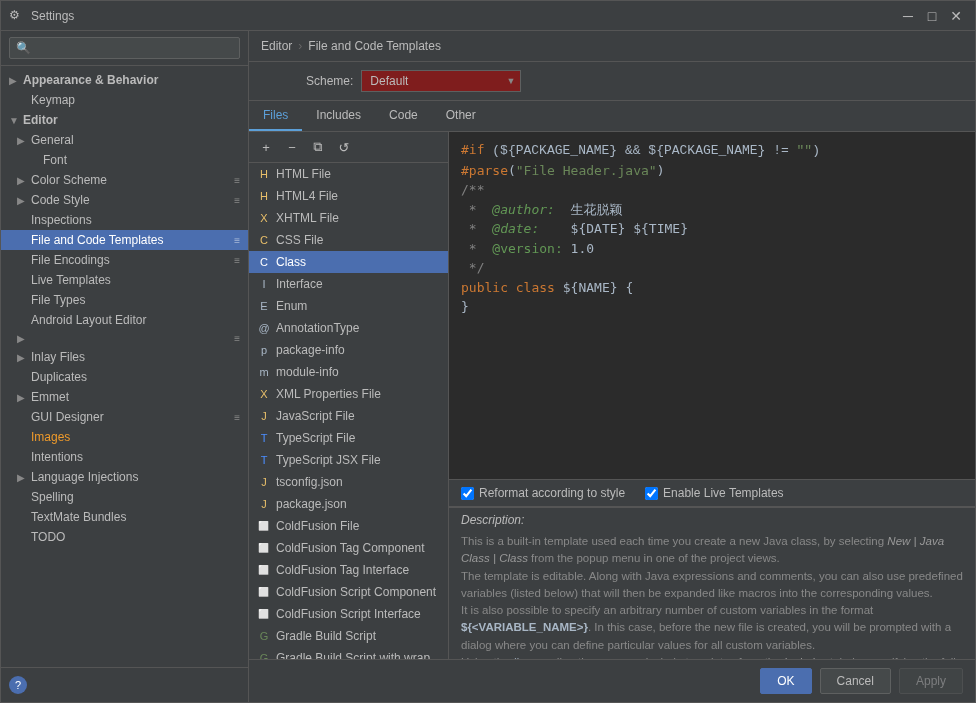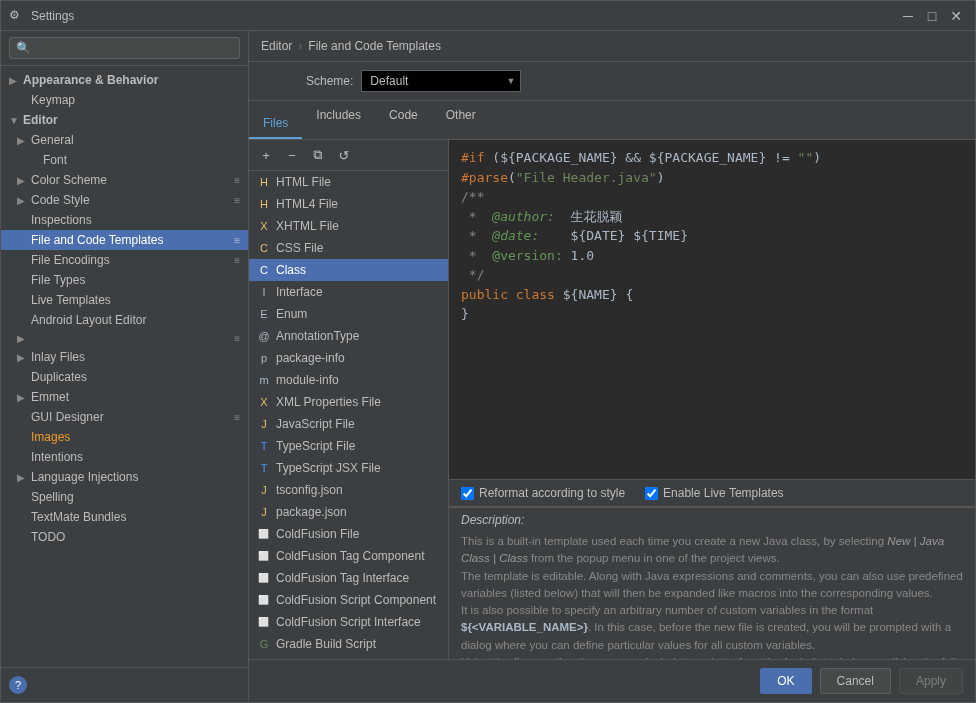--- a/index.html
+++ b/index.html
@@ -30,25 +30,25 @@
     .indent-2 { padding-left: 28px; }
 
     
     .right-panel { flex: 1; display: flex; flex-direction: column; background: #2b2b2b; overflow: hidden; }
 
     .breadcrumb { padding: 8px 12px; background: #3c3f41; border-bottom: 1px solid #555; font-size: 12px; color: #bbbbbb; display: flex; align-items: center; gap: 6px; flex-shrink: 0; }
     .breadcrumb-sep { color: #666; }
 
     .scheme-row { padding: 8px 12px; background: #3c3f41; border-bottom: 1px solid #555; display: flex; align-items: center; gap: 8px; flex-shrink: 0; }
     .scheme-label { font-size: 12px; color: #bbbbbb; margin-left: 45px; }
-    .scheme-select { background: #000000; border: 1px solid #5e6060; color: #bbbbbb; padding: 3px 20px 3px 8px; font-size: 12px; appearance: none; cursor: pointer; min-width: 160px; outline: none; }
+    .scheme-select { background: #7f1d1d; border: 1px solid #5e6060; color: #bbbbbb; padding: 3px 20px 3px 8px; font-size: 12px; appearance: none; cursor: pointer; min-width: 160px; outline: none; }
 
     .tabs-row { background: #3c3f41; border-bottom: 1px solid #555; display: flex; flex-shrink: 0; }
     .tab { padding: 7px 14px; font-size: 12px; color: #bbbbbb; cursor: pointer; border-bottom: 2px solid transparent; }
-    .tab.active { color: #5c9fd8; border-bottom: 2px solid #5c9fd8; margin-top: 8px; }
+    .tab.active { color: #5c9fd8; border-bottom: 2px solid #5c9fd8; }
 
     .template-section { display: flex; flex: 1; overflow: hidden; }
 
     
     .template-list { width: 200px; border-right: 1px solid #555; display: flex; flex-direction: column; flex-shrink: 0; background: #3c3f41; }
     .template-toolbar { padding: 4px 6px; border-bottom: 1px solid #555; display: flex; gap: 4px; }
     .toolbar-btn { width: 22px; height: 22px; background: transparent; border: 1px solid transparent; color: #bbbbbb; cursor: pointer; font-size: 13px; display: flex; align-items: center; justify-content: center; border-radius: 2px; }
 
     .template-items { flex: 1; overflow-y: auto; }
     .template-item { padding: 4px 8px; cursor: pointer; font-size: 12px; color: #bbbbbb; display: flex; align-items: center; gap: 5px; }
@@ -161,26 +161,26 @@
         </div>
 
         <div class="tree-item indent-1">
           <span class="arrow"></span>
           <span class="label">File Encodings</span>
           <span style="margin-left:auto;font-size:10px;color:#888;">≡</span>
         </div>
 
         <div class="tree-item indent-1">
           <span class="arrow"></span>
+          <span class="label">Live Templates</span>
+        </div>
+
+        <div class="tree-item indent-1">
+          <span class="arrow"></span>
           <span class="label">File Types</span>
-        </div>
-
-        <div class="tree-item indent-1">
-          <span class="arrow"></span>
-          <span class="label">Live Templates</span>
         </div>
 
         <div class="tree-item indent-1">
           <span class="arrow"></span>
           <span class="label">Android Layout Editor</span>
         </div>
 
         <div class="tree-item indent-1">
           <span class="arrow">▶</span>
           <span style="margin-left:auto;font-size:10px;color:#888;">≡</span>
@@ -369,21 +369,21 @@
             <div class="template-item">
               <span class="file-icon" style="color:#6a8759;">G</span>
               <span>Gradle Build Script with wrap</span>
             </div>
 
           </div>
         </div>
 
         <div class="code-panel">
           <div class="code-editor">
-            <pre><span class="kw">#if</span> <span style="color:#a9b7c6;">(${PACKAGE_NAME} &amp;&amp; ${PACKAGE_NAME} != <span class="str">""</span>)</span>
+            <pre><span class="kw">#if</span> <span style="color:#a9b7c6;font-family:Liberation Mono, monospace;">(${PACKAGE_NAME} &amp;&amp; ${PACKAGE_NAME} != <span class="str">""</span>)</span>
 <span class="kw">#parse</span>(<span class="str">"File Header.java"</span>)
 <span class="comment">/**</span>
 <span class="comment"> *  <span style="color:#629755;font-style:italic;">@author:</span>  <span style="color:#a9b7c6;">生花脱颖</span></span>
 <span class="comment"> *  <span style="color:#629755;font-style:italic;">@date:</span>    <span style="color:#a9b7c6;">${DATE} ${TIME}</span></span>
 <span class="comment"> *  <span style="color:#629755;">@version:</span> <span style="color:#a9b7c6;">1.0</span></span>
 <span class="comment"> */</span>
 <span class="kw">public class</span> <span style="color:#a9b7c6;">${NAME}</span> <span style="color:#a9b7c6;">{</span>
 <span style="color:#a9b7c6;">}</span></pre>
           </div>
 

